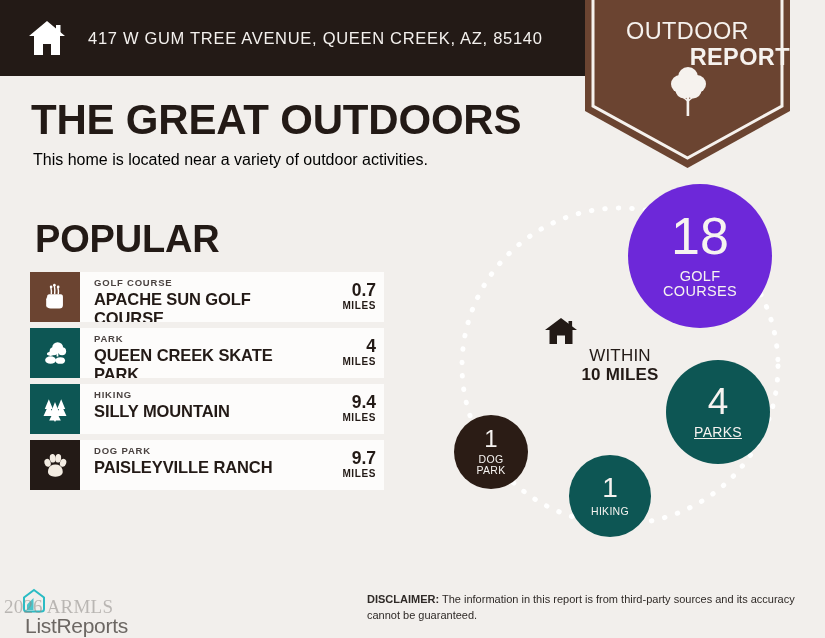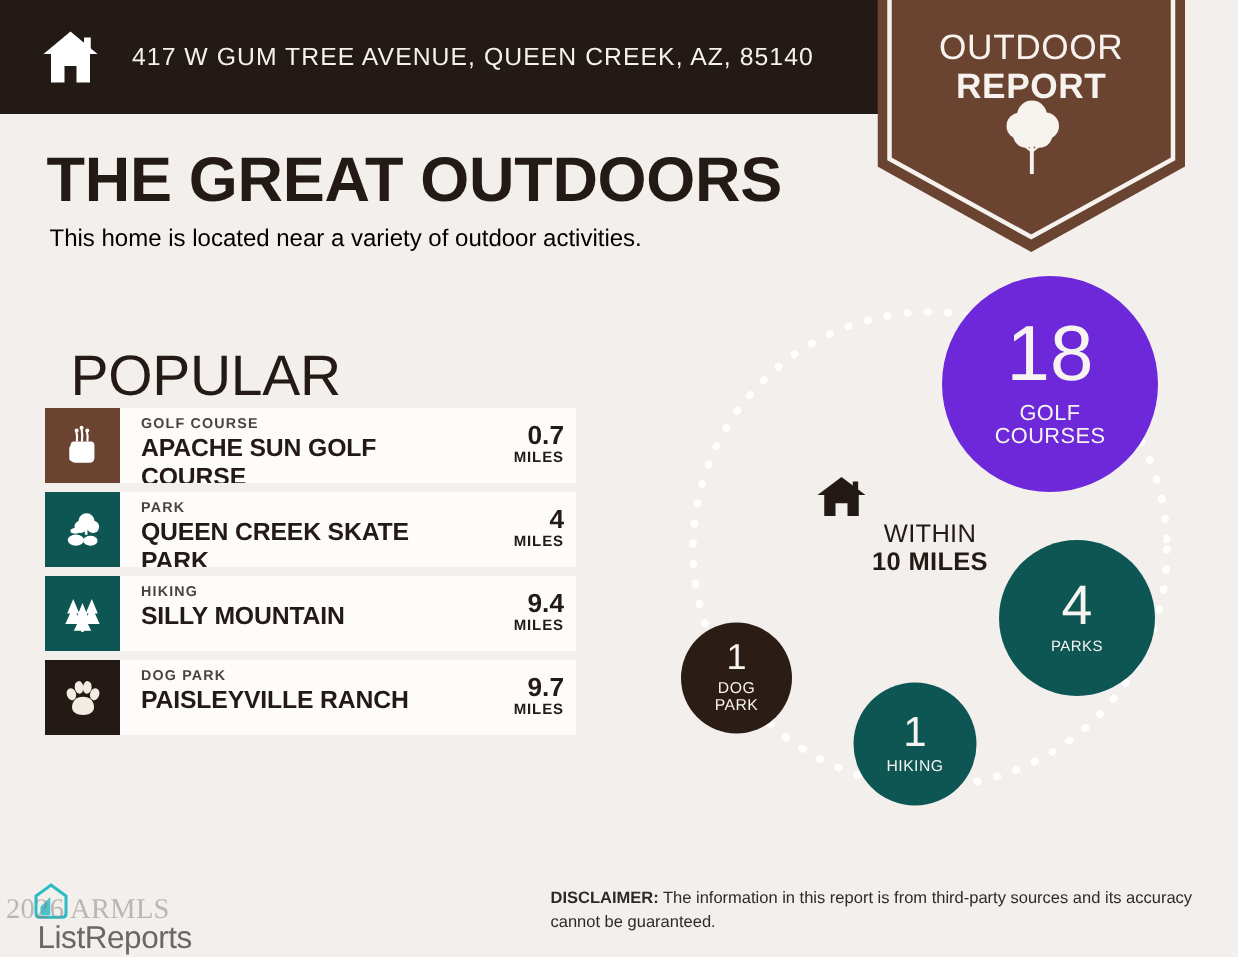--- a/index.html
+++ b/index.html
@@ -61,20 +61,21 @@
     font-size: 23.5px;
     letter-spacing: 0.4px;
     font-weight: 400;
     line-height: 1.12;
   }
   .badge-line2 {
     font-size: 23.5px;
     letter-spacing: 0.4px;
     font-weight: 700;
     line-height: 1.12;
+    text-align: right;
   }
   .badge-tree {
     position: absolute;
     left: 50%; top: 66px;
     transform: translateX(-50%);
     width: 44px; height: 52px;
   }
 
   
   .page-title {
@@ -91,24 +92,24 @@
     left: 33px; top: 151px;
     font-size: 16px;
     font-weight: 400;
     color: #000000;
     margin: 0;
   }
   .section-title {
     position: absolute;
     left: 31px; top: 214px;
     font-size: 38px;
-    font-weight: 400;
+    font-weight: 700;
     letter-spacing: -0.2px;
     color: #231a16;
-    margin: 16px;
+    margin: 4px;
   }
 
   
   .poi-list {
     position: absolute;
     left: 30px; top: 272px;
     width: 354px;
   }
   .poi-row {
     position: relative;
@@ -205,21 +206,21 @@
     width: 144px; height: 144px;
   }
   .bubble-golf .bubble-num { font-size: 52px; margin-bottom: 7px; }
   .bubble-golf .bubble-label { font-size: 14.5px; }
 
   .bubble-parks {
     left: 246px; top: 184px;
     width: 104px; height: 104px;
   }
   .bubble-parks .bubble-num { font-size: 37px; margin-bottom: 6px; }
-  .bubble-parks .bubble-label { font-size: 10px; }
+  .bubble-parks .bubble-label { font-size: 14px; text-decoration: underline; }
 
   .bubble-hiking {
     left: 149px; top: 279px;
     width: 82px; height: 82px;
   }
   .bubble-hiking .bubble-num { font-size: 28px; margin-bottom: 5px; }
   .bubble-hiking .bubble-label { font-size: 10.5px; }
 
   .bubble-dogpark {
     left: 34px; top: 239px;

